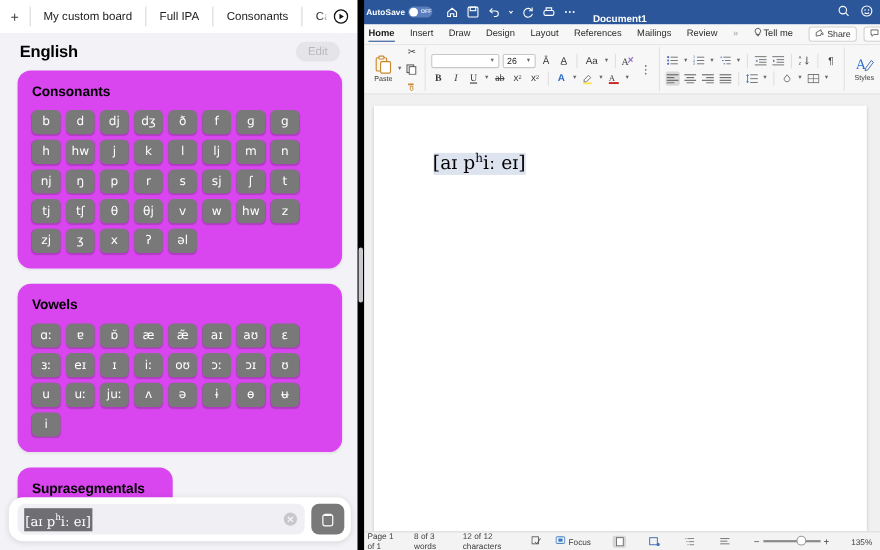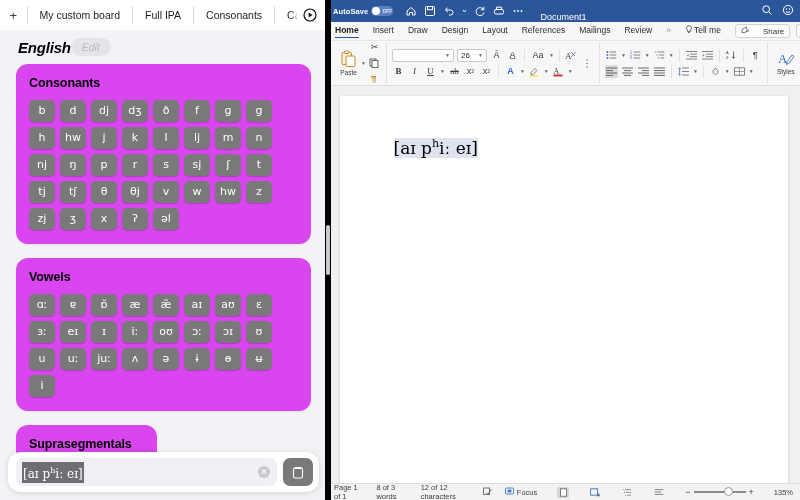--- a/index.html
+++ b/index.html
@@ -35,23 +35,22 @@
   .record-btn {
     position: absolute; right: 4px; top: 2px;
     width: 26px; height: 26px; border-radius: 50%;
     background: #ffffff; box-shadow: -3px 0 6px rgba(255,255,255,.95);
     display: flex; align-items: center; justify-content: center;
   }
   .record-btn svg { display:block; }
 
   #ipa-header {
     height: 34px; display: flex; align-items: center;
-    padding: 0 18px; justify-content: flex-start;
+    padding: 0 18px; justify-content: space-between;
     background: #f2f2f7;
-    font-style: italic;
   }
   #ipa-header .title { font-size: 15px; font-weight: bold; color: #000; letter-spacing: -.2px; }
   #ipa-header .edit-btn {
     font-size: 10.5px; color: #b8b8bd; background: #e4e4e9;
     border-radius: 10px; padding: 3px 11px; font-weight: 500;
   }
 
   #ipa-scroll { padding: 0 16px; }
   .card {
     background: #d946ef; border-radius: 12px;
@@ -123,37 +122,37 @@
   .toggle-pill {
     width: 22px; height: 10px; border-radius: 5px; background: #5a7fbc;
     display: flex; align-items: center; padding: 1px; position: relative;
   }
   .toggle-pill .knob { width: 8px; height: 8px; border-radius: 50%; background: #ffffff; }
   .toggle-pill .off { font-size: 5px; color: #dfe6f3; margin-left: 2px; font-weight: bold; }
   #qat { display: flex; align-items: center; gap: 7px; margin-left: 12px; }
   #qat span.qicon { display: block; width: 12px; height: 12px; }
   #word-title {
     position: absolute; left: 0; right: 0; text-align: center;
-    font-size: 9px; font-weight: normal; pointer-events: none; margin-top: 12px;
+    font-size: 9px; font-weight: bold; pointer-events: none; margin-top: 12px;
   }
   #titlebar-right { margin-left: auto; display: flex; align-items: center; gap: 9px; z-index:2; }
 
   #word-ribbon-tabs {
     height: 19px; background: #f7f7f7; display: flex; align-items: center;
     padding: 0 8px; font-size: 8.5px; color: #2b2b2b; gap: 14px;
     border-bottom: 1px solid #e6e6e6;
   }
   #word-ribbon-tabs .rtab { position: relative; padding-bottom: 2px; white-space: nowrap; }
   #word-ribbon-tabs .rtab.active { font-weight: bold; color: #1a1a1a; }
   #word-ribbon-tabs .rtab.active:after {
     content: ""; position: absolute; left: 0; right: 0; bottom: -1px; height: 1.5px; background: #2b579a;
   }
   #ribbon-right { margin-left: auto; display: flex; gap: 6px; }
   .pill-btn {
-    display: flex; align-items: center; gap: 14px;
+    display: flex; align-items: center; gap: 3px;
     border: 1px solid #d2d2d2; border-radius: 3px; background: #fdfdfd;
     padding: 1px 5px; font-size: 8px; color: #333;
   }
 
   #word-ribbon {
     height: 45px; background: #f7f7f7; border-bottom: 1px solid #dcdcdc;
     display: flex; align-items: stretch; padding: 2px 4px;
   }
   .rgroup { display: flex; align-items: center; padding: 0 5px; }
   .rgroup + .rgroup { border-left: 1px solid #e2e2e2; }

